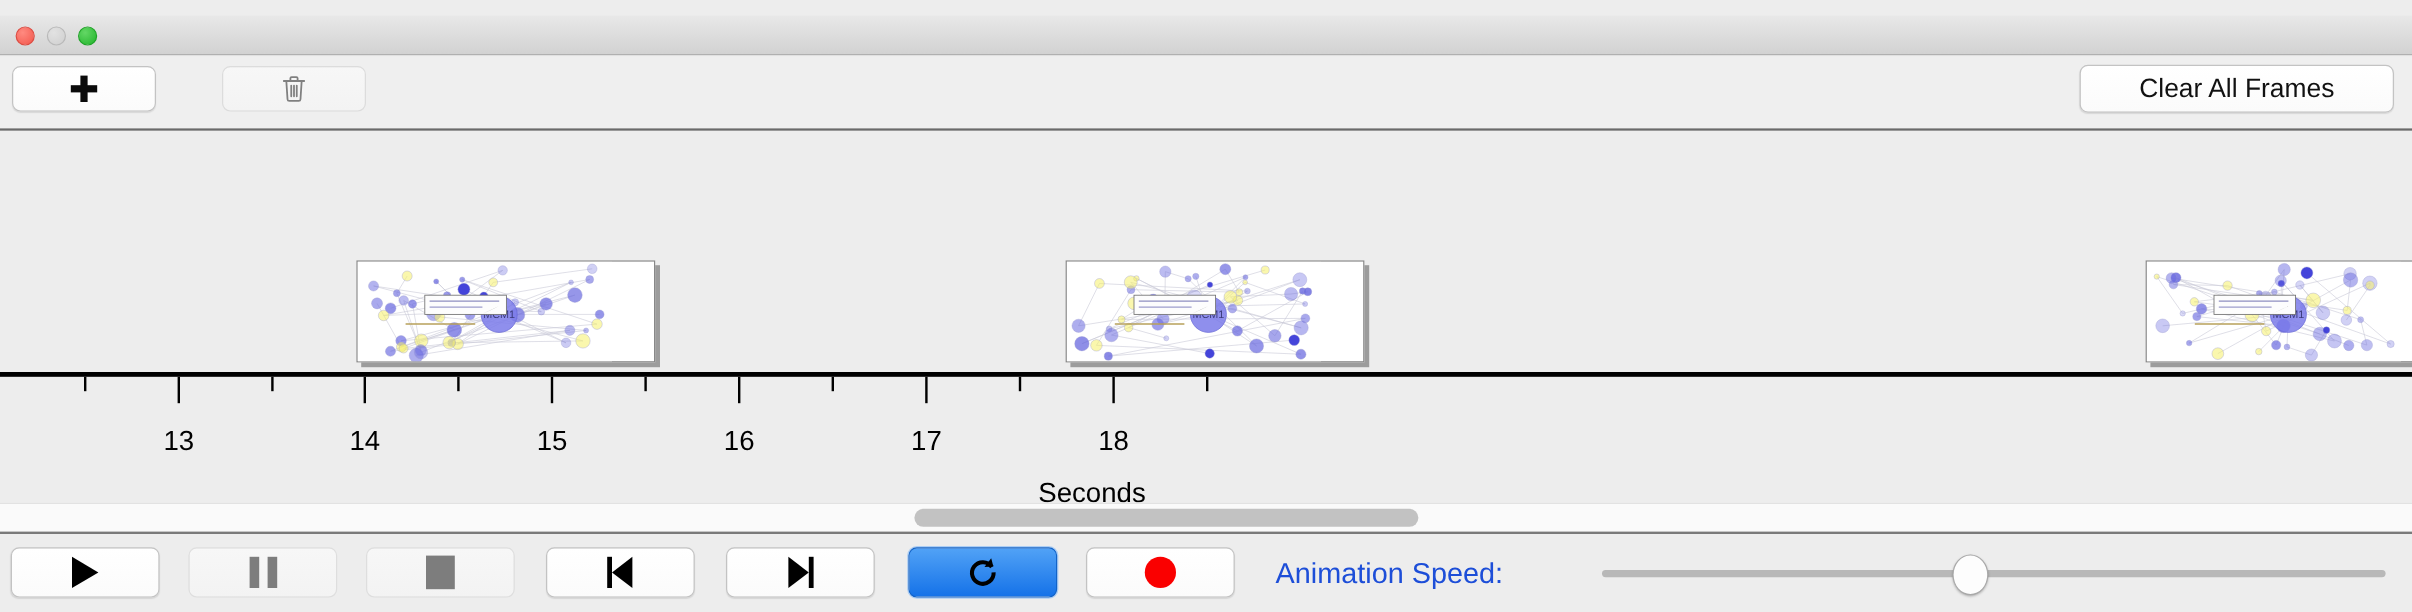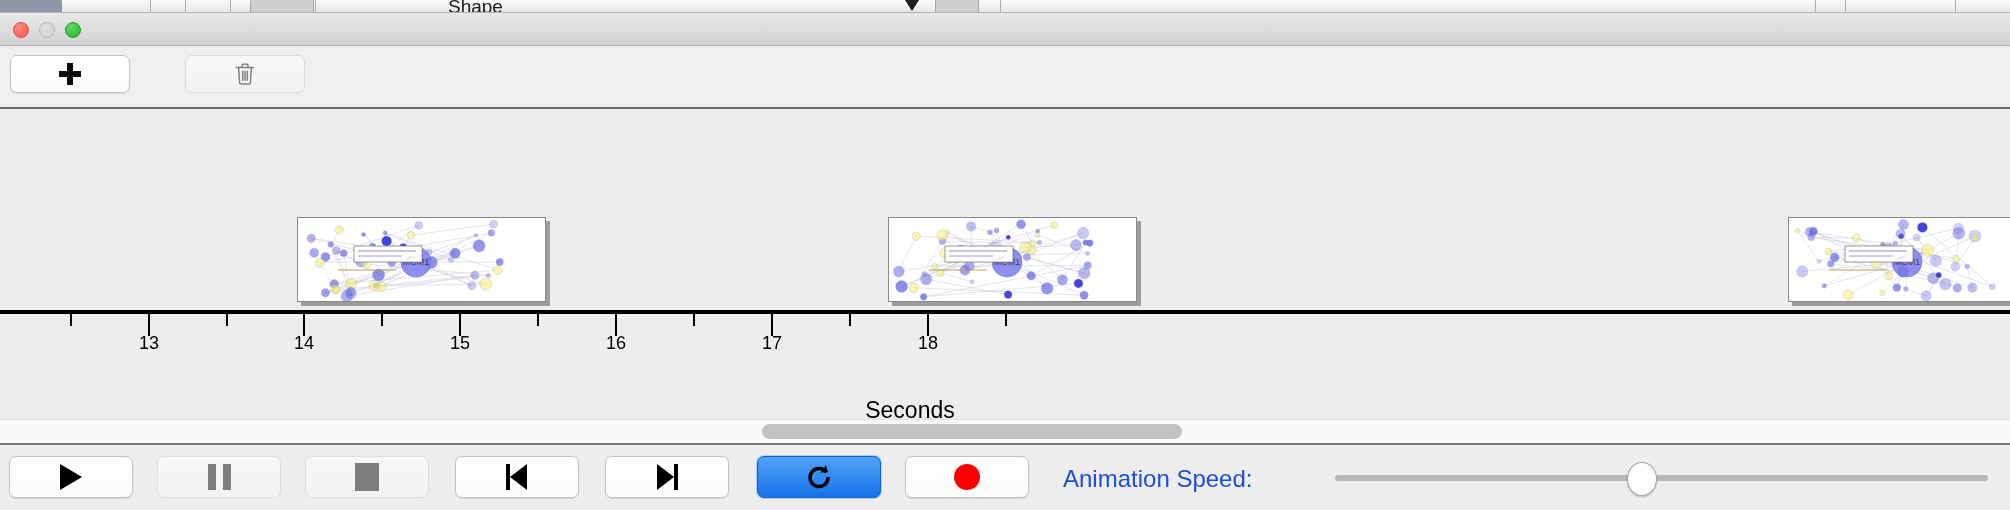--- a/index.html
+++ b/index.html
@@ -116,22 +116,22 @@
   .axis-line {
     position: absolute; left: 0; top: 201px;
     width: 2010px; height: 4px; background: #000;
   }
   .tick {
     position: absolute; top: 205px; width: 2px; background: #000;
   }
   .tick.major { height: 22px; }
   .tick.minor { height: 12px; }
   .tick-label {
-    position: absolute; top: 224px;
-    font-size: 18px; color: #000;
+    position: absolute; top: 245px;
+    font-size: 23px; color: #000;
     transform: translateX(-50%);
     white-space: nowrap;
   }
   .axis-title {
     position: absolute; top: 288px; left: 0; width: 2010px;
     text-align: center; font-size: 23px; color: #000;
   }
   .axis-title span { position: relative; left: -95px; }
 
   
@@ -226,56 +226,41 @@
     background: #fdfdfd; border: 1px solid #a9a9a9;
     box-shadow: 0 1px 2px rgba(0,0,0,.25);
     cursor: pointer;
   }
 </style>
 </head>
 <body>
 
 <div id="app">
 
-  <div class="bg-strip">
-    <div class="blk" style="left:0;width:62px;"></div>
-    <div class="sep" style="left:150px;"></div>
-    <div class="sep" style="left:185px;"></div>
-    <div class="sep" style="left:230px;"></div>
-    <div class="sep" style="left:250px;"></div>
-    <div class="sep" style="left:315px;"></div>
-    <div class="gbox" style="left:250px;width:64px;"></div>
-    <div class="bgtext">Shape</div>
-    <div class="tri" style="left:905px;"></div>
-    <div class="gbox" style="left:935px;width:44px;"></div>
-    <div class="sep" style="left:1000px;"></div>
-    <div class="sep" style="left:1815px;"></div>
-    <div class="sep" style="left:1845px;"></div>
-    <div class="sep" style="left:1955px;"></div>
-  </div>
   <style> .bg-strip .bgtext { left: 448px; } </style>
 
   <div class="titlebar">
     <div class="lights">
       <span class="light red"></span>
       <span class="light yellow"></span>
       <span class="light green"></span>
     </div>
   </div>
 
   <div class="toolbar">
     <div class="btn btn-add">
       <span class="plus-icon"></span>
     </div>
     <div class="btn btn-del disabled">
       <svg class="trash-icon" viewBox="0 0 22 24">
         <path d="M2.5 5.5h17M8 5.5V3.3a1 1 0 0 1 1-1h4a1 1 0 0 1 1 1v2.2M4.6 5.5l1 15.2a1.5 1.5 0 0 0 1.5 1.4h7.8a1.5 1.5 0 0 0 1.5-1.4l1-15.2" fill="none" stroke="#808080" stroke-width="1.5" stroke-linecap="round"></path>
         <path d="M8.7 9.3v9M11 9.3v9M13.3 9.3v9" fill="none" stroke="#808080" stroke-width="1.5" stroke-linecap="round"></path>
       </svg>
     </div>
+    <div class="btn btn-clear">Clear All Frames</div>
   </div>
 
   <div class="timeline">
     <div class="axis-line"></div>
     <div id="ticks">
         <div class="tick minor" style="left: 70px;"></div>
         <div class="tick major" style="left: 148px;"></div>
         <div class="tick-label" style="left: 149px;">13</div>
         <div class="tick minor" style="left: 226px;"></div>
         <div class="tick major" style="left: 303px;"></div>

